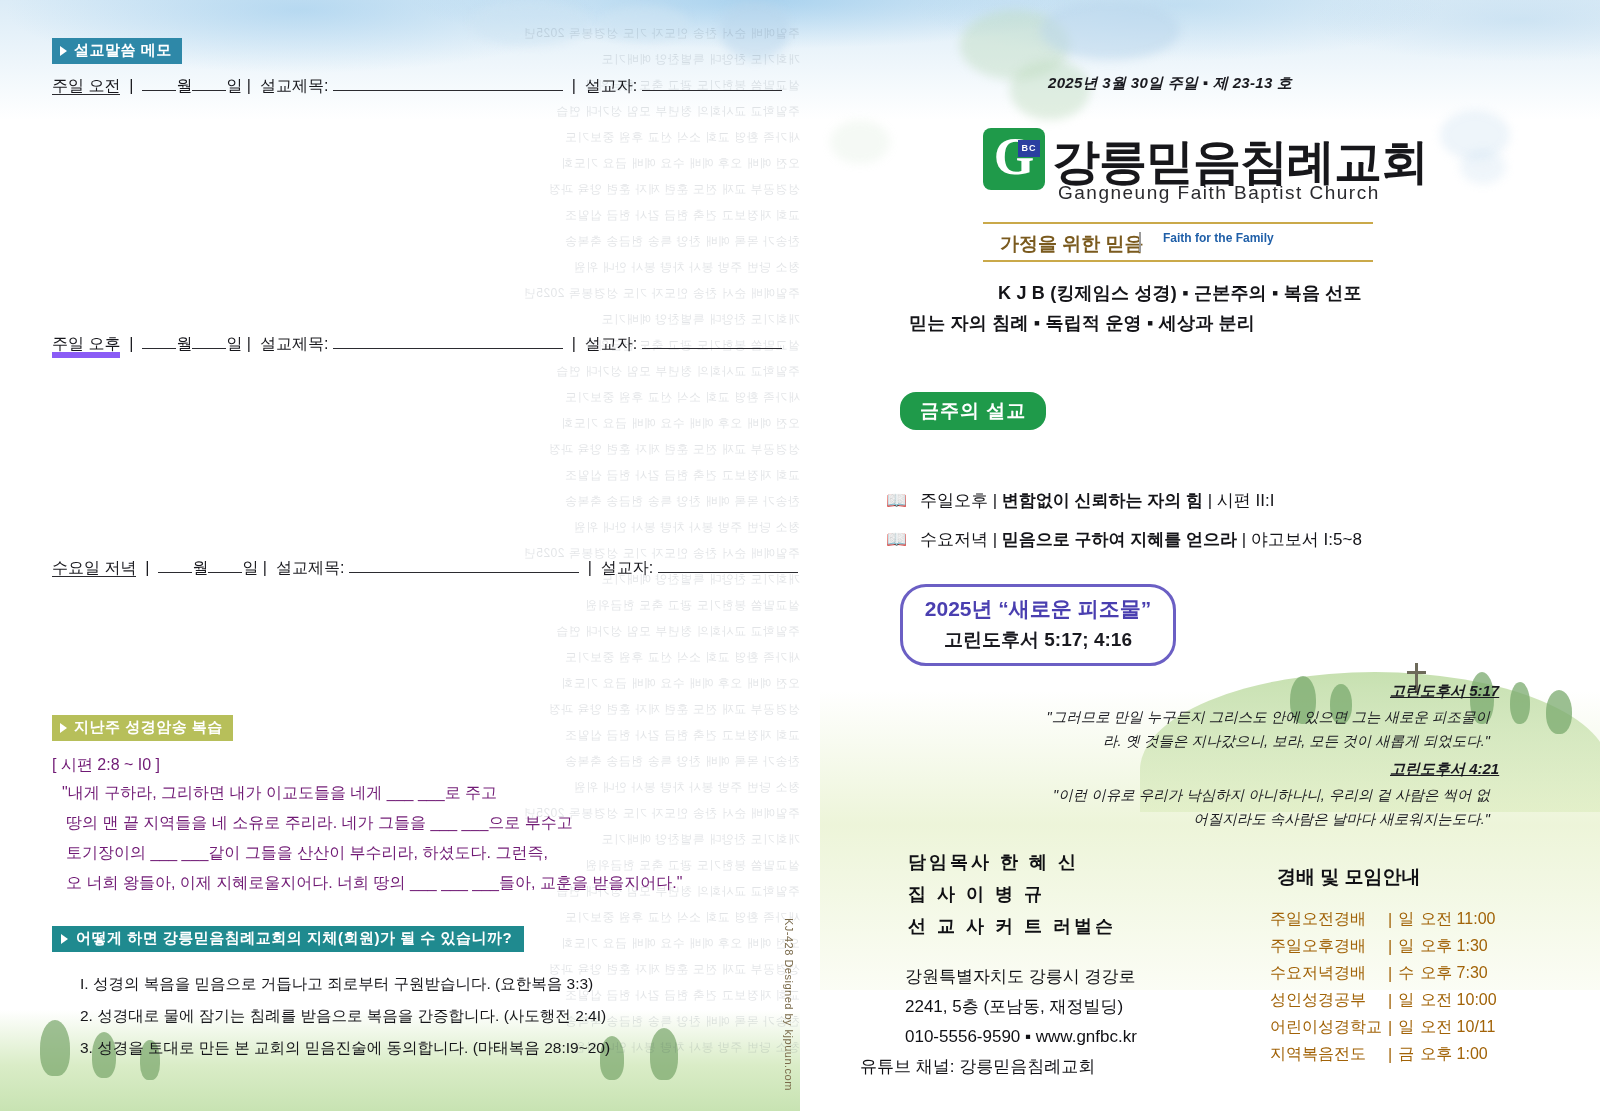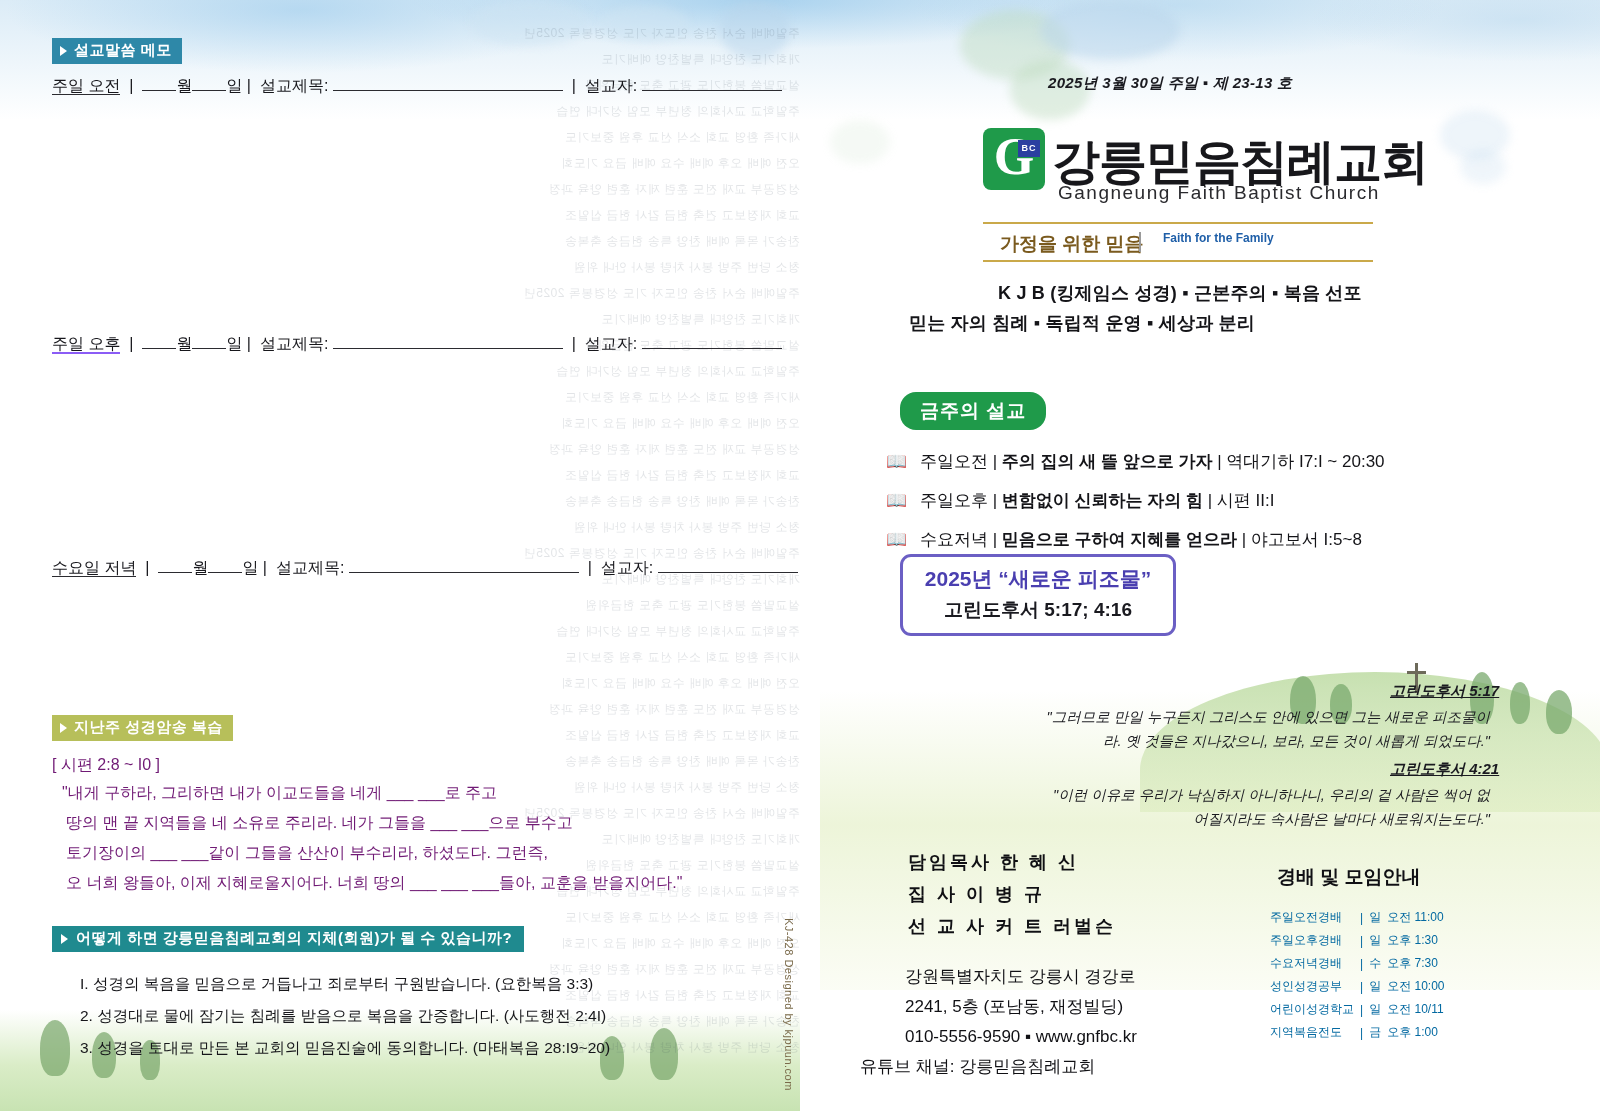--- a/index.html
+++ b/index.html
@@ -125,21 +125,21 @@
   .theme2{font-size:19px;font-weight:bold;color:#1a1a20;margin-top:4px;}
   .refttl{position:absolute;font-size:15px;font-weight:bold;color:#1a1a20;text-decoration:underline;font-style:italic;}
   .refbody{position:absolute;font-size:14.5px;color:#1a1a20;font-style:italic;line-height:24px;text-align:right;}
   .staff{position:absolute;font-size:18px;color:#101014;font-weight:bold;letter-spacing:3px;}
   .addr{position:absolute;font-size:17px;color:#101014;line-height:30px;}
   .svc-ttl{position:absolute;font-size:19px;font-weight:bold;color:#101014;}
   .side-credit{
     position:absolute;font-size:11px;color:#7a6a4a;letter-spacing:.5px;
     transform:rotate(90deg);transform-origin:left top;white-space:nowrap;
   }
-  table.svc{position:absolute;border-collapse:collapse;font-size:12px;color:#0369a1;}
+  table.svc{position:absolute;border-collapse:collapse;font-size:16px;color:#a16207;}
   table.svc td{padding:3px 0;white-space:nowrap;}
   table.svc td.n{padding-left:6px;}
   table.svc td.b{padding:3px 6px;}
 </style>
 </head>
 <body>
 
 <div class="bg">
   <div class="sky"></div>
   <div class="cloudspot" style="left:470px;top:0px;width:120px;height:46px;"></div>
@@ -220,21 +220,21 @@
     <span style="border-bottom:1px solid #2b2b30;">주일 오전</span>
     <span>&nbsp;|&nbsp;&nbsp;<span class="uline" style="width:34px;"></span><span>월</span><span class="uline" style="width:34px;"></span><span>일</span>&nbsp;|&nbsp;</span>
     <span>설교제목:</span>
     <span class="uline" style="width:230px;"></span>
     <span>&nbsp;|&nbsp;</span>
     <span>설교자:</span>
     <span class="uline" style="width:140px;"></span>
   </div>
 
   <div class="memoline" style="left:52px;top:334px;">
-    <span style="border-bottom:2px solid #8b5cf6;text-align:right;">주일 오후</span>
+    <span style="border-bottom:6px solid #8b5cf6;text-align:right;">주일 오후</span>
     <span>&nbsp;|&nbsp;&nbsp;<span class="uline" style="width:34px;"></span><span>월</span><span class="uline" style="width:34px;"></span><span>일</span>&nbsp;|&nbsp;</span>
     <span>설교제목:</span>
     <span class="uline" style="width:230px;"></span>
     <span>&nbsp;|&nbsp;</span>
     <span>설교자:</span>
     <span class="uline" style="width:140px;"></span>
   </div>
 
   <div class="memoline" style="left:52px;top:558px;">
     <span style="border-bottom:1px solid #2b2b30;">수요일 저녁</span>
@@ -275,48 +275,40 @@
   <div class="motto-ko" style="left:1000px;top:231px;">가정을 위한 믿음</div>
   <div class="motto-bar" style="left:1139px;top:232px;"></div>
   <div class="motto-en" style="left:1163px;top:231px;">Faith for the Family</div>
   <div class="hr-gold" style="left:983px;top:260px;width:390px;"></div>
 
   <div class="doctrine" style="left:998px;top:281px;">K J B (킹제임스 성경) ▪ 근본주의 ▪ 복음 선포</div>
   <div class="doctrine" style="left:909px;top:311px;">믿는 자의 침례 ▪ 독립적 운영 ▪ 세상과 분리</div>
 
   <div class="greenpill" style="left:900px;top:392px;">금주의 설교</div>
 
-  <div class="sermon" style="left:886px;top:450px;">
-    <span class="bookicon">📖</span>
-    <span>주일오전</span>
-    <span> | </span>
-    <b>주의 집의 새 뜰 앞으로 가자</b>
-    <span> | </span>
-    <span>역대기하 I7:I ~ 20:30</span>
-  </div>
 
   <div class="sermon" style="left:886px;top:489px;">
     <span class="bookicon">📖</span>
     <span>주일오후</span>
     <span> | </span>
     <b>변함없이 신뢰하는 자의 힘</b>
     <span> | </span>
     <span>시편 II:I</span>
   </div>
 
   <div class="sermon" style="left:886px;top:528px;">
     <span class="bookicon">📖</span>
     <span>수요저녁</span>
     <span> | </span>
     <b>믿음으로 구하여 지혜를 얻으라</b>
     <span> | </span>
     <span>야고보서 I:5~8</span>
   </div>
 
-  <div class="themebox" style="left:900px;top:554px;width:270px;border-radius:11px;">
+  <div class="themebox" style="left:900px;top:584px;width:270px;">
     <div class="theme1">2025년 “새로운 피조물”</div>
     <div class="theme2">고린도후서 5:17; 4:16</div>
   </div>
 
   <div class="refttl" style="left:1390px;top:682px;text-align:right;">고린도후서 5:17</div>
   <div class="refbody" style="left:1040px;top:705px;width:450px;">"그러므로 만일 누구든지 그리스도 안에 있으면 그는 새로운 피조물이라. 옛 것들은 지나갔으니, 보라, 모든 것이 새롭게 되었도다."</div>
 
   <div class="refttl" style="left:1390px;top:760px;">고린도후서 4:21</div>
   <div class="refbody" style="left:1040px;top:783px;width:450px;">"이런 이유로 우리가 낙심하지 아니하나니, 우리의 겉 사람은 썩어 없어질지라도 속사람은 날마다 새로워지는도다."</div>
 

